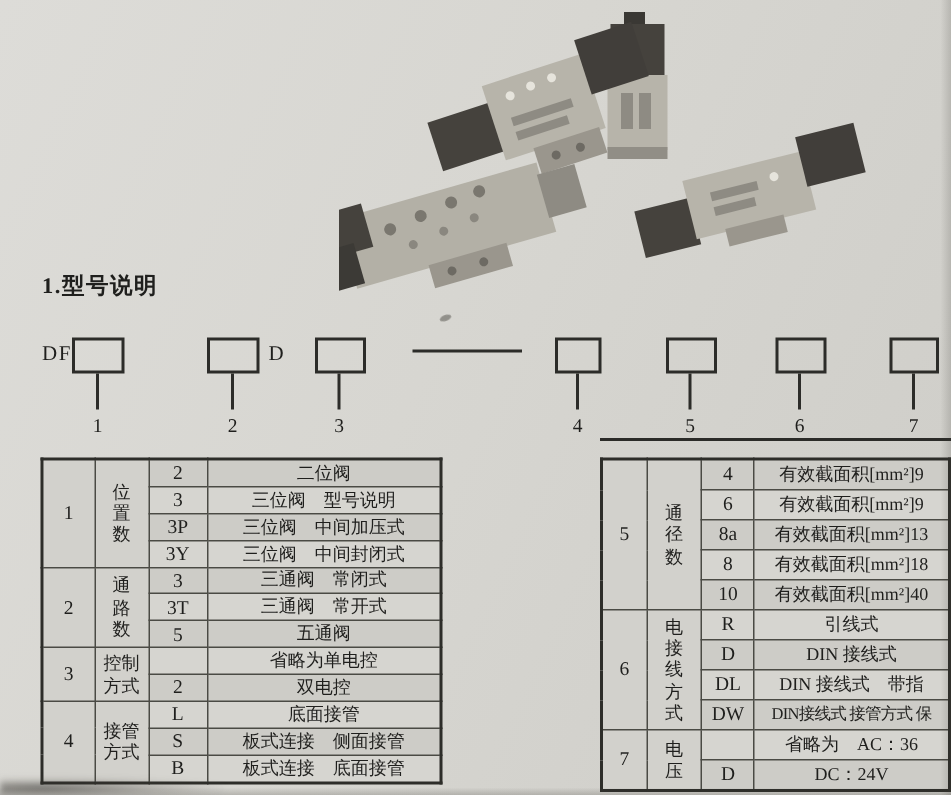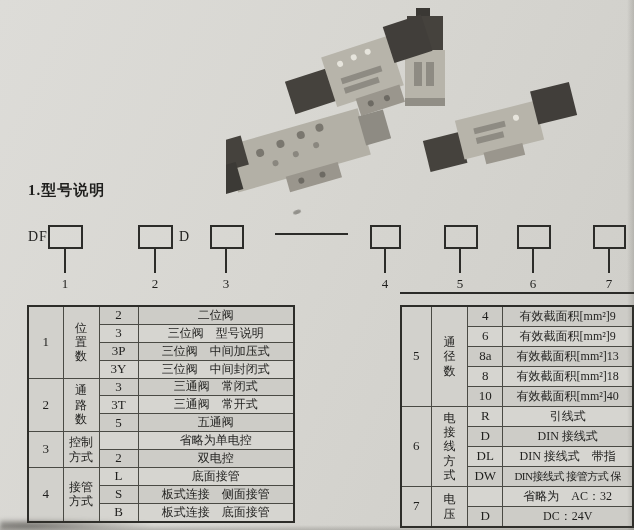--- a/index.html
+++ b/index.html
@@ -246,21 +246,21 @@
           <td class="c-desc">DIN 接线式　带指</td>
         </tr>
         <tr>
           <td class="c-code">DW</td>
           <td class="c-desc small">DIN接线式 接管方式 保</td>
         </tr>
         <tr>
           <td rowspan="2" class="c-no">7</td>
           <td rowspan="2" class="c-label ln">电压</td>
           <td class="c-code"></td>
-          <td class="c-desc">省略为　AC：32</td>
+          <td class="c-desc">省略为　AC：36</td>
         </tr>
         <tr>
           <td class="c-code">D</td>
           <td class="c-desc">DC：24V</td>
         </tr>
       </tbody>
   </table>
 
   <div class="smudge"></div>
   <div class="speck"></div>

